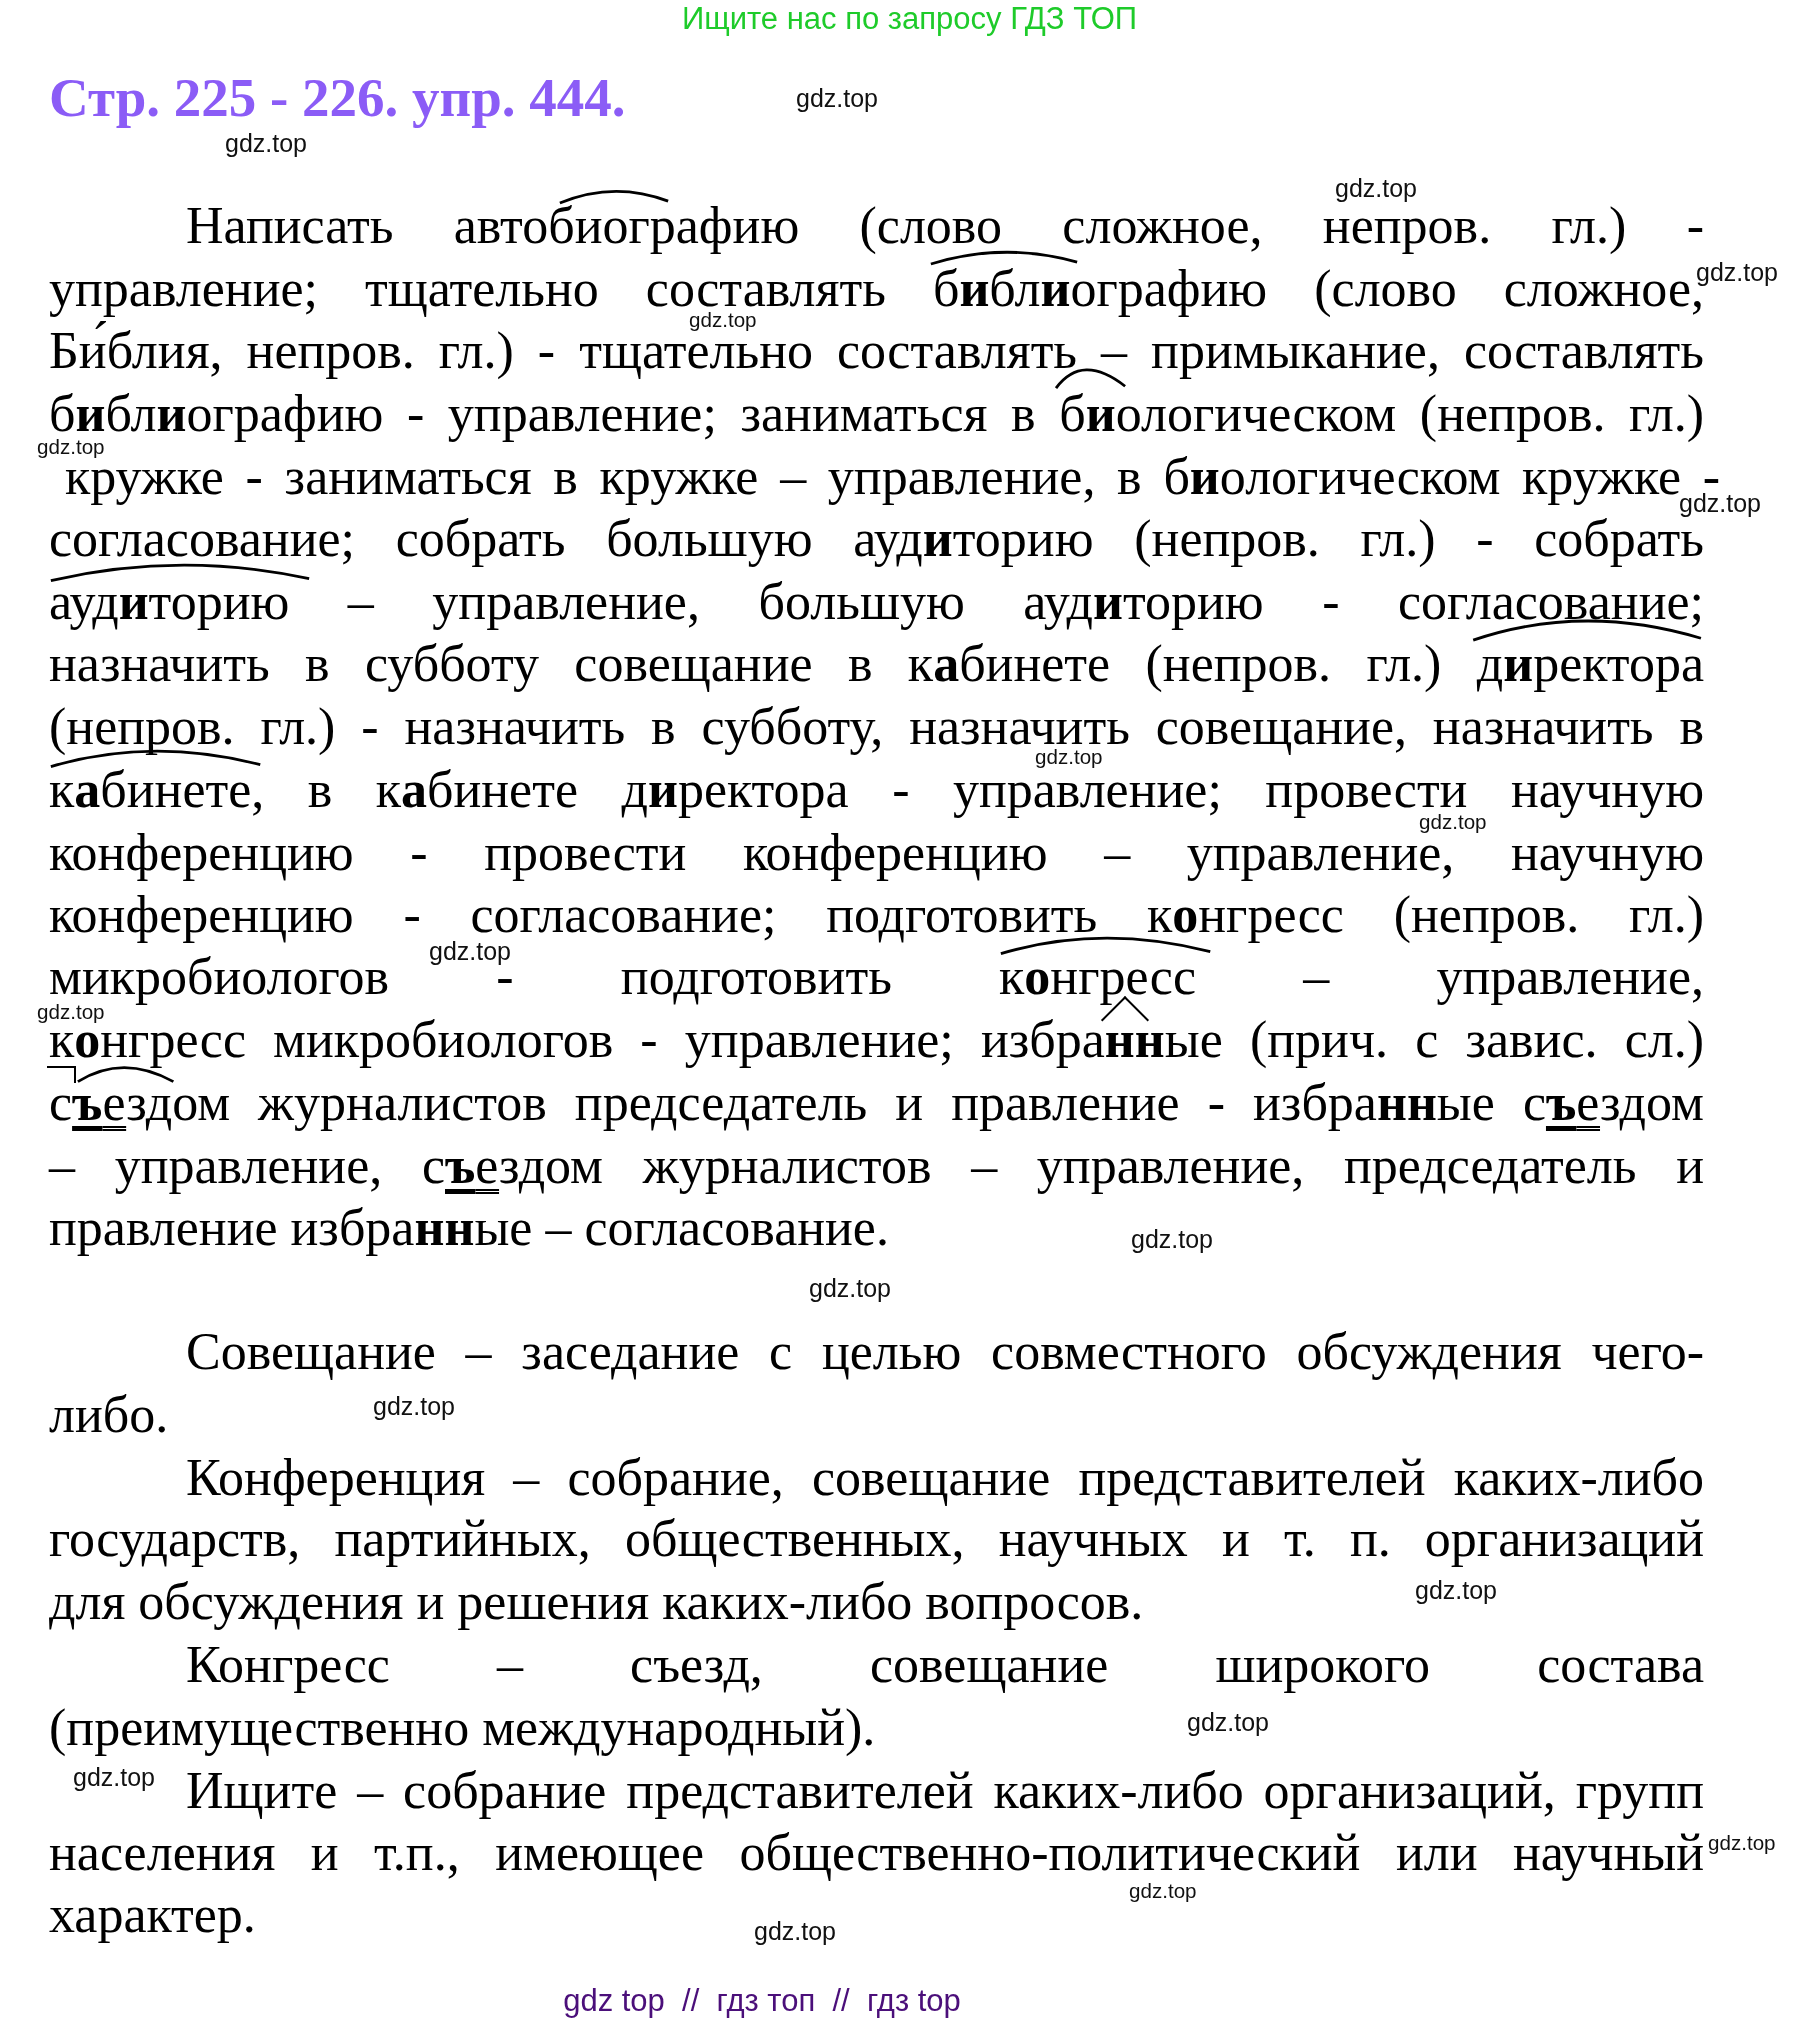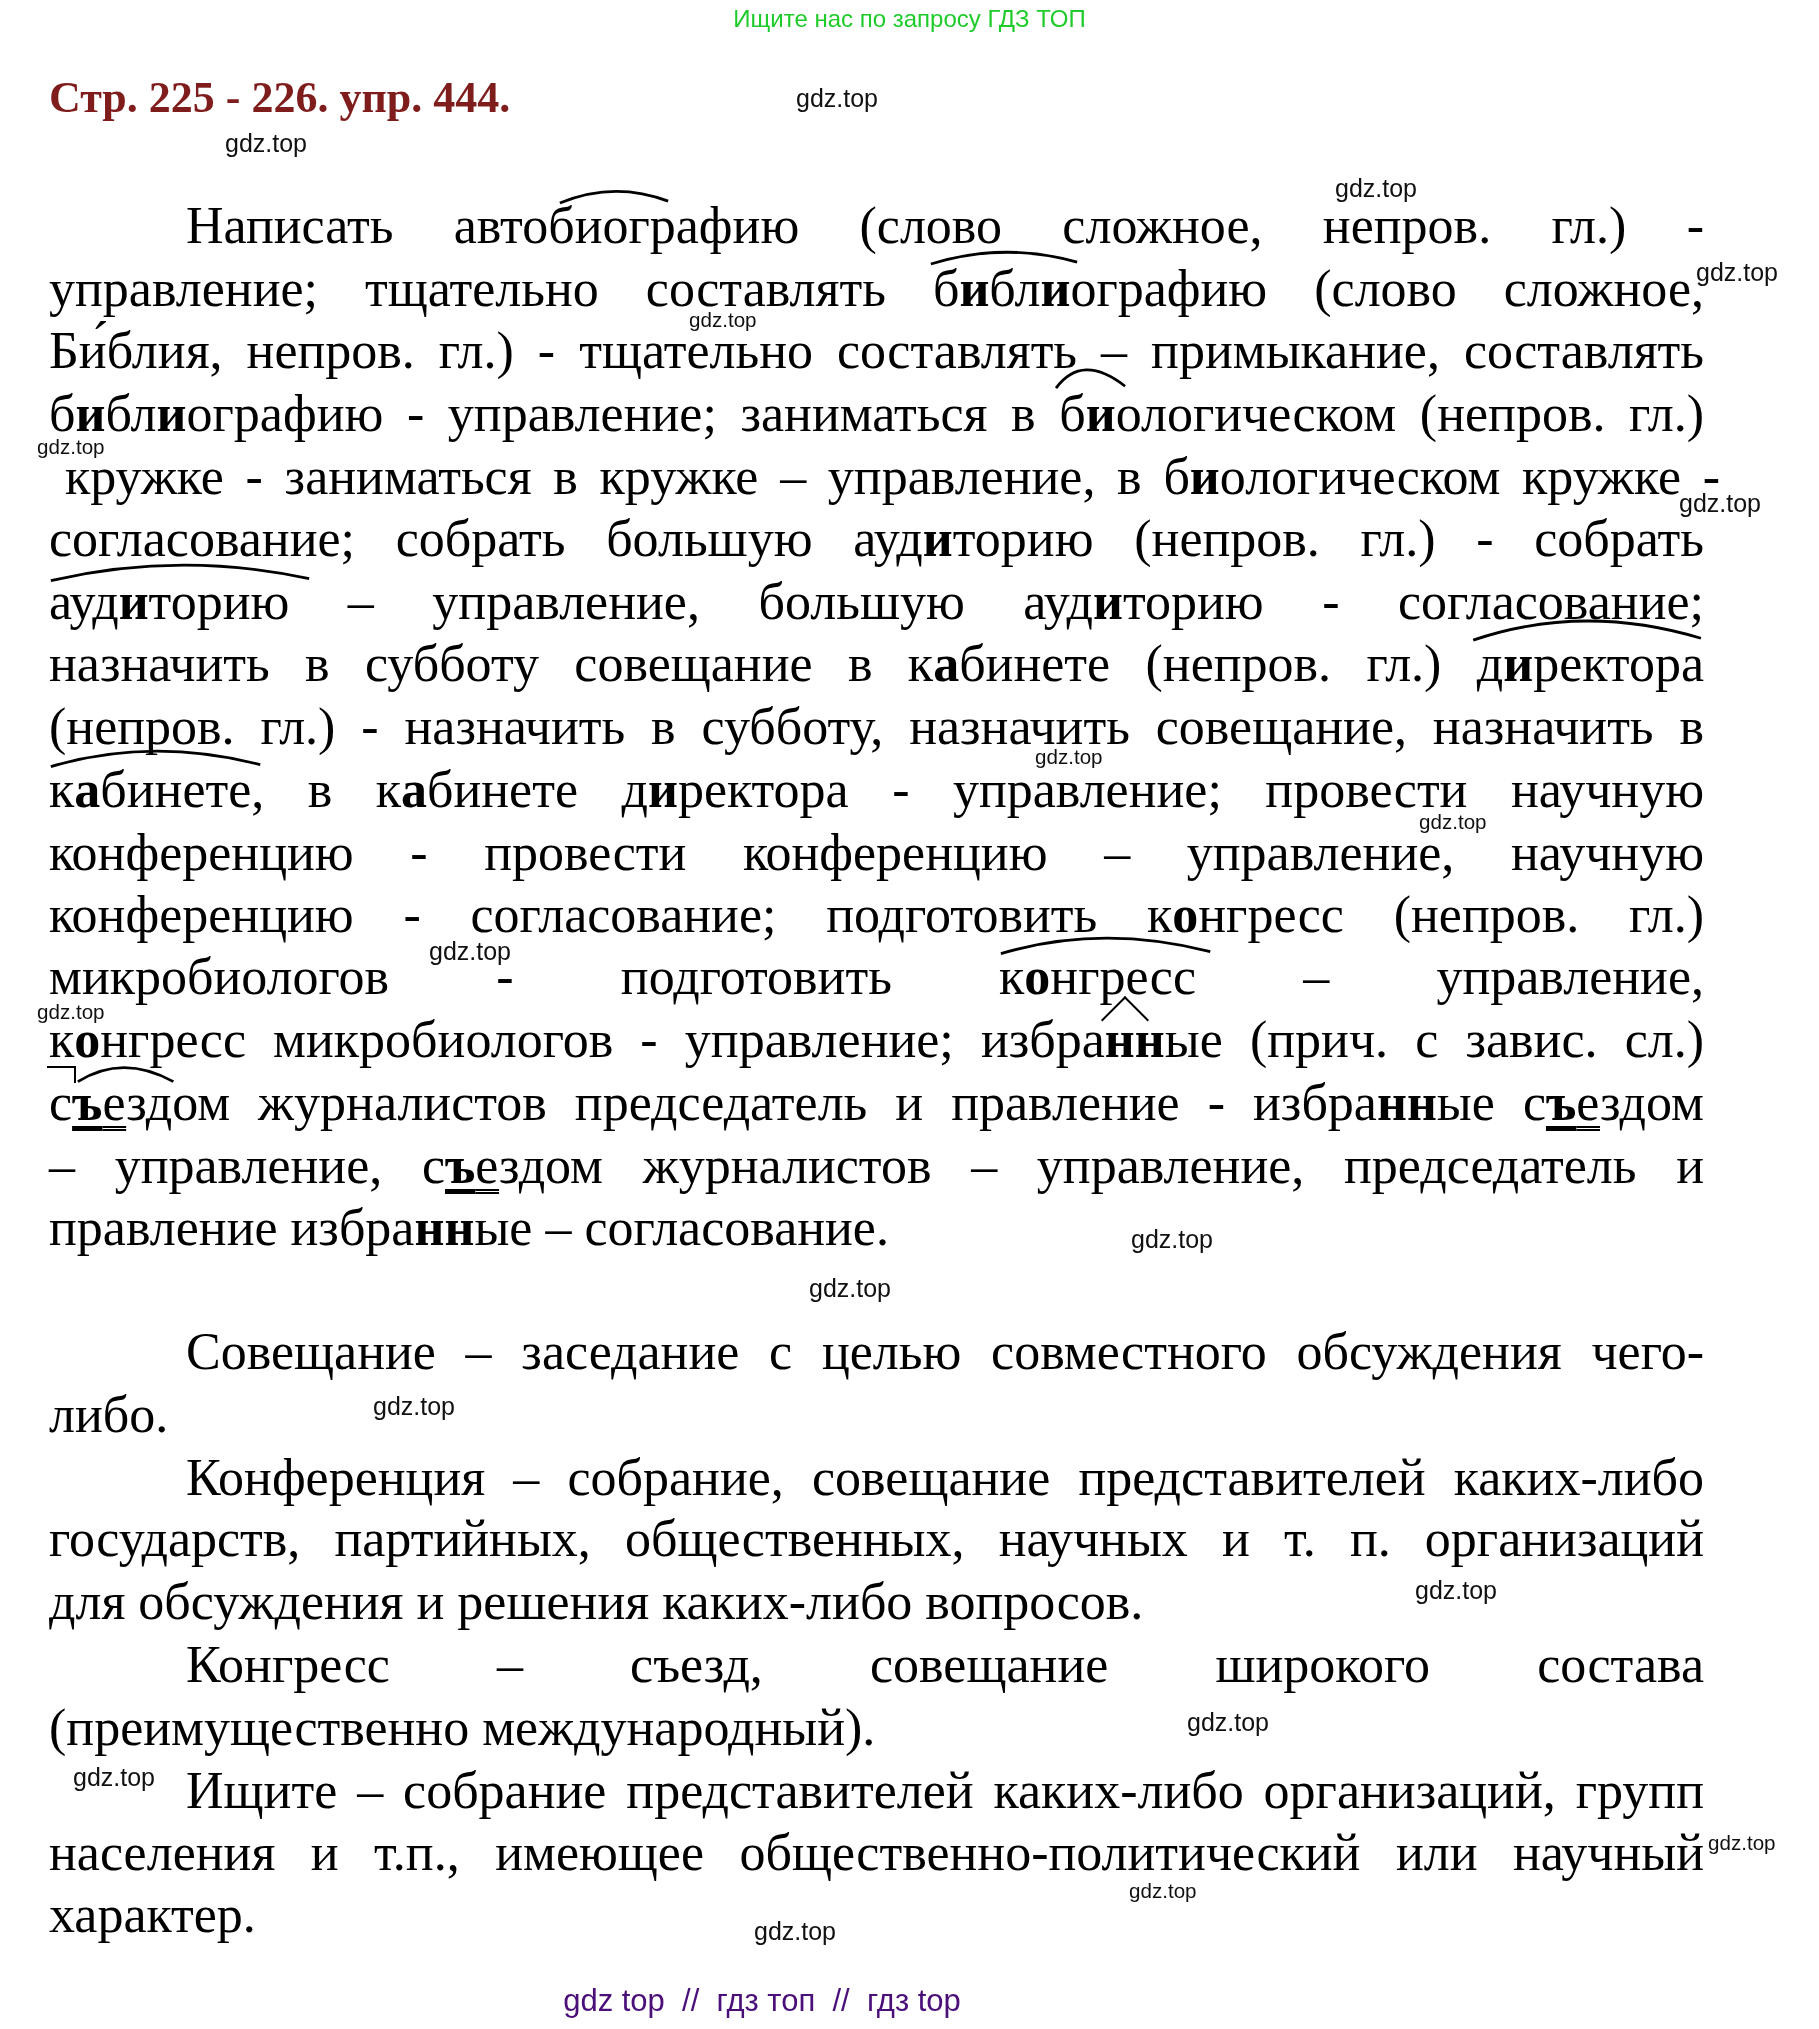--- a/index.html
+++ b/index.html
@@ -1,20 +1,20 @@
 <!DOCTYPE html>
 <html style="font-size:15px"><head>
 <meta charset="utf-8">
 <style>
   html, body { margin:0; padding:0; background:#ffffff; }
   body { width:1819px; height:2029px; position:relative; overflow:hidden; }
   .hdr { position:absolute; left:0; width:1819px; top:1.9px; text-align:center;
-         font-family:"Liberation Sans", sans-serif; font-size:24px; color:#1ecb2a; line-height:34px; }
+         font-family:"Liberation Sans", sans-serif; font-size:31px; color:#1ecb2a; line-height:34px; }
   .title { position:absolute; left:49px; top:67px; font-family:"Liberation Serif", serif;
-           font-weight:bold; font-size:44px; color:#7f1d1d; line-height:62px; white-space:nowrap; }
+           font-weight:bold; font-size:55px; color:#8b5cf6; line-height:62px; white-space:nowrap; }
   .wm { position:absolute; font-family:"Liberation Sans", sans-serif; font-size:25px; color:#111; white-space:nowrap; line-height:28px; }
   .ln { position:absolute; left:49px; width:1655px; font-family:"Liberation Serif", serif;
         font-size:52px; color:#000; line-height:62px; white-space:nowrap; text-align:justify; text-align-last:justify; }
   .ln.last { text-align-last:left; }
   .ln.indent { left:186px; width:1518px; }
   b.v { font-weight:bold; }
   .arcw { position:relative; display:inline-block; }
   .arcw svg { position:absolute; left:-1.9px; top:-13px; overflow:visible; }
   .pref { position:relative; display:inline-block; }
   .pref::before { content:""; position:absolute; left:-1.9px; right:-3.7px; top:-5.6px; border-top:2.8px solid #000; }

